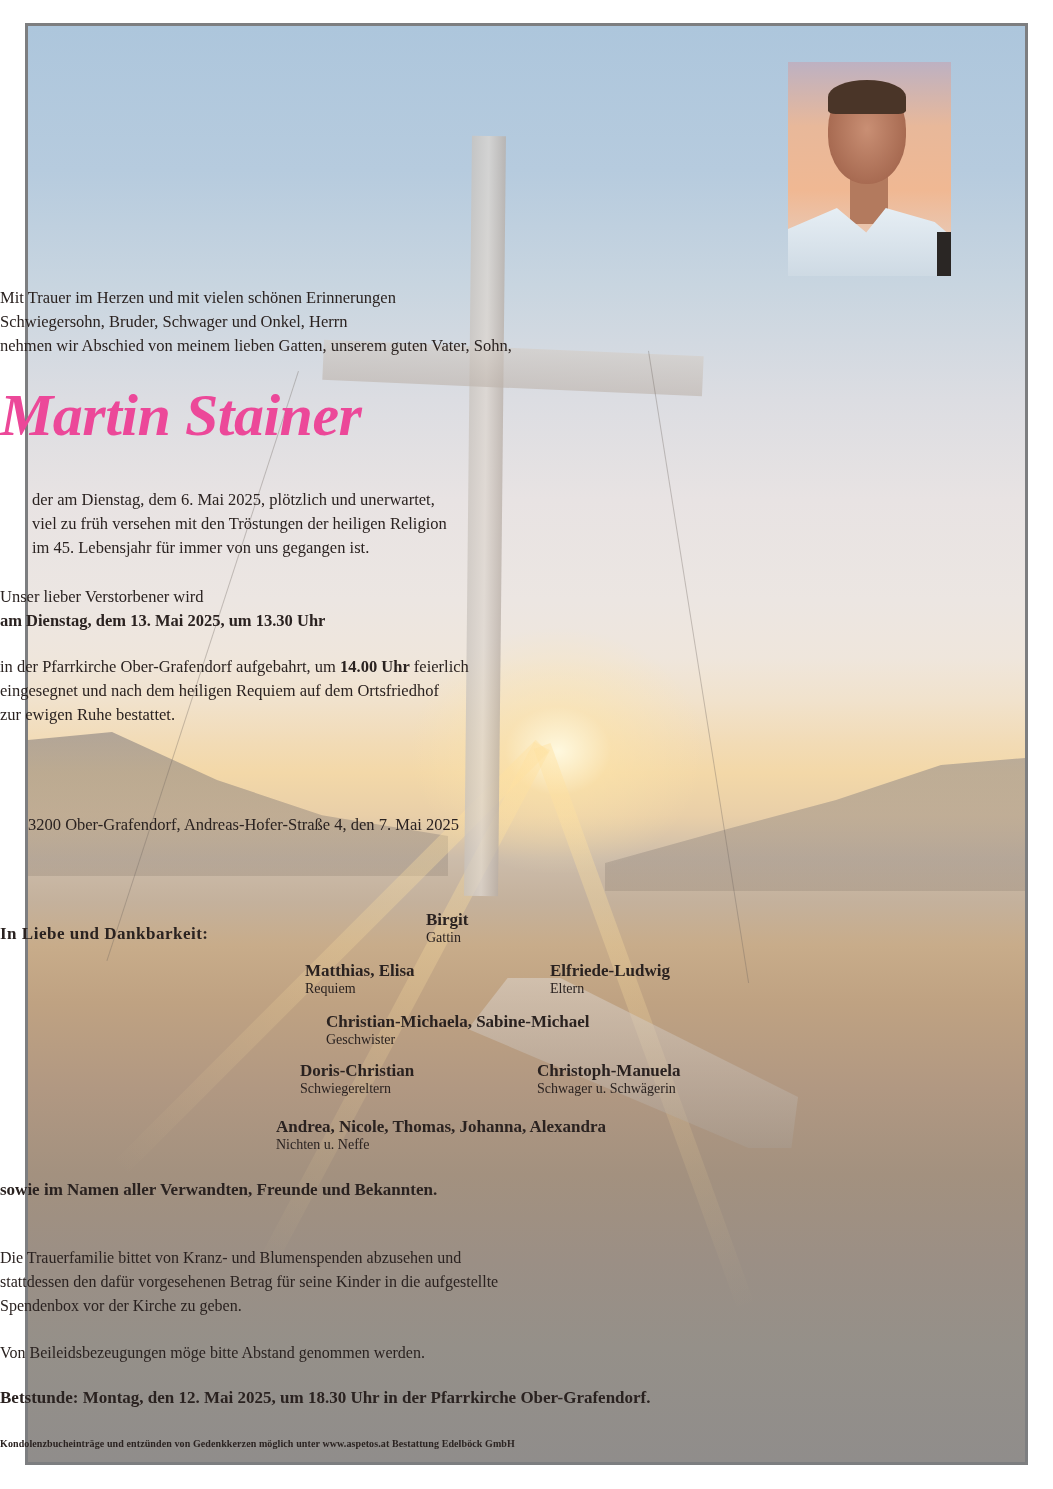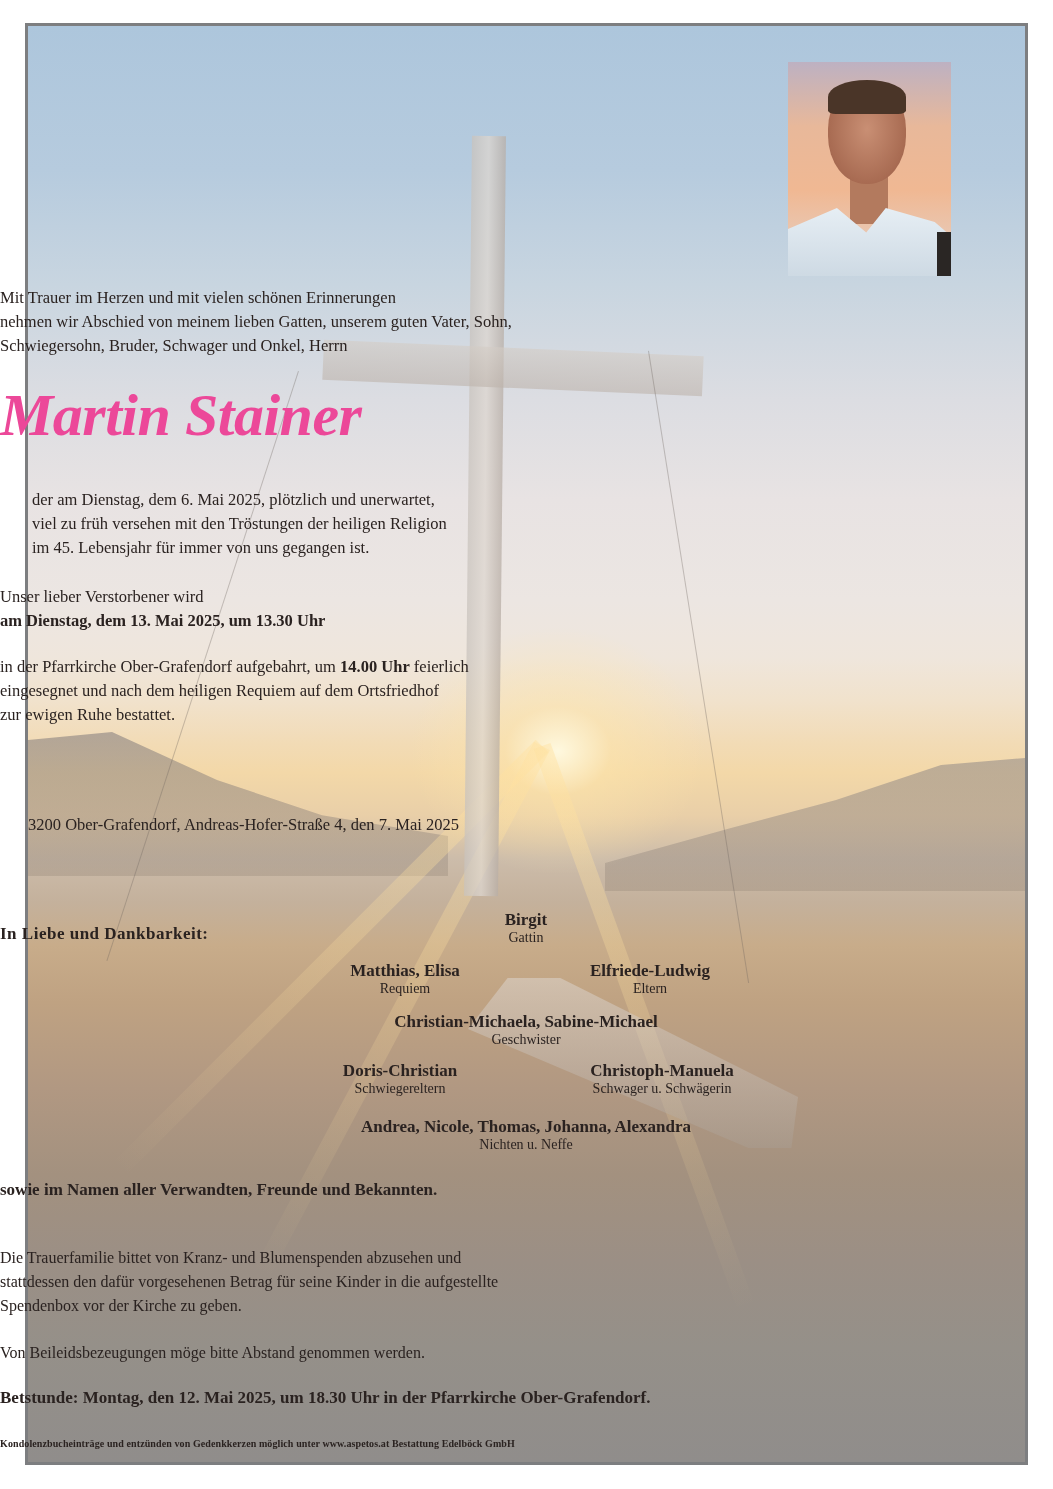--- a/index.html
+++ b/index.html
@@ -79,21 +79,21 @@
   .name {
     top: 380px; font-size: 60px; font-weight: bold; font-style: italic; letter-spacing: -0.5px;
     color: #ec4899; line-height: 70px;
   }
   .p1 { top: 488px; font-size: 16.5px; line-height: 24px; padding-left: 32px; }
   .p2 { top: 585px; font-size: 16.5px; line-height: 24px; }
   .p3 { top: 655px; font-size: 16.5px; line-height: 24px; }
   .addr { top: 813px; font-size: 16.5px; line-height: 24px; margin-left: 28px; }
   .thanks { top: 884px; font-size: 17px; font-weight: bold; letter-spacing: 0.5px; margin-top: 40px; }
   b { font-weight: bold; }
-  .rel { position: absolute; text-align: center; }
+  .rel { position: absolute; }
   .rel .n { font-size: 17px; font-weight: bold; line-height: 20px; display: block; }
   .rel .r { font-size: 14px; line-height: 16px; display: block; }
   .sowie { top: 1180px; font-size: 17px; font-weight: bold; }
   .donate { top: 1246px; font-size: 16px; line-height: 24px; }
   .beileid { top: 1344px; font-size: 16px; }
   .betst { top: 1388px; font-size: 17px; font-weight: bold; }
   .footer { top: 1438px; font-size: 10px; font-weight: bold; letter-spacing: 0.1px; }
 </style>
 </head>
 <body>
@@ -115,22 +115,22 @@
 <div class="photo" title="Portrait of Martin Stainer">
   <div class="neck"></div>
   <div class="shirt"></div>
   <div class="head"></div>
   <div class="hair"></div>
   <div class="strap"></div>
 </div>
 
 <div class="txt intro">
   <div>Mit Trauer im Herzen und mit vielen schönen Erinnerungen</div>
+  <div>Schwiegersohn, Bruder, Schwager und Onkel, Herrn</div>
   <div>nehmen wir Abschied von meinem lieben Gatten, unserem guten Vater, Sohn,</div>
-  <div>Schwiegersohn, Bruder, Schwager und Onkel, Herrn</div>
 </div>
 
 <div class="txt name">Martin Stainer</div>
 
 <div class="txt p1">
   <div>der am Dienstag, dem 6. Mai 2025, plötzlich und unerwartet,</div>
   <div>viel zu früh versehen mit den Tröstungen der heiligen Religion</div>
   <div>im 45. Lebensjahr für immer von uns gegangen ist.</div>
 </div>
 

